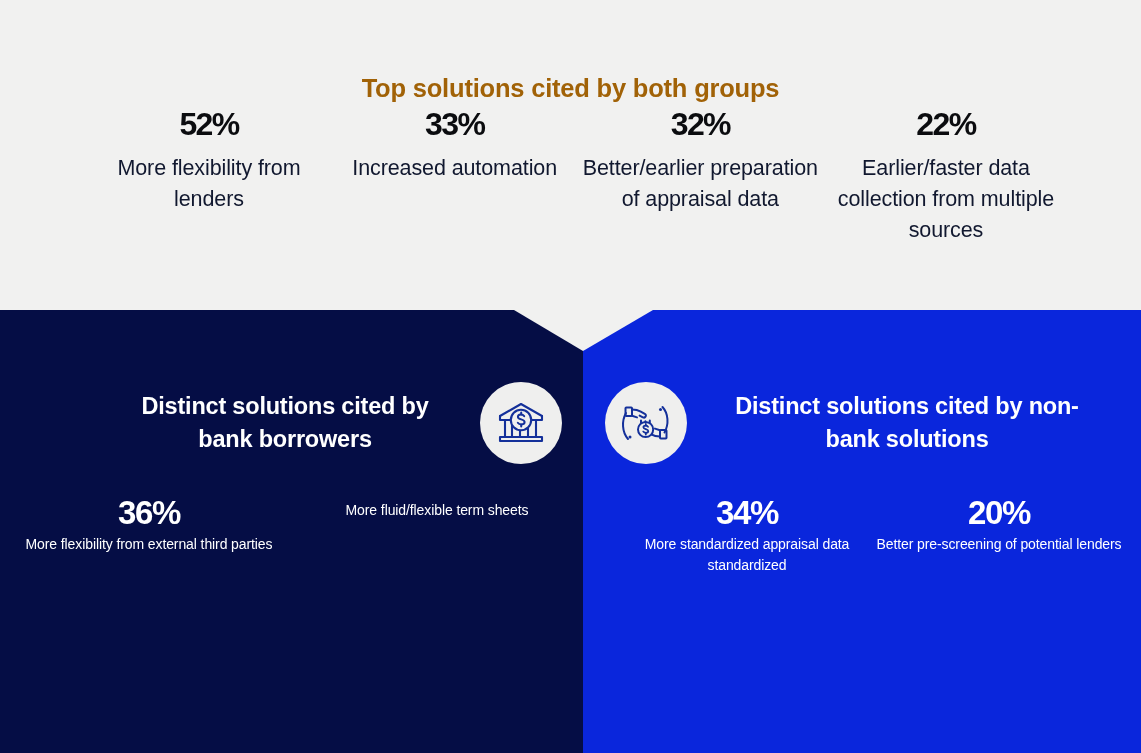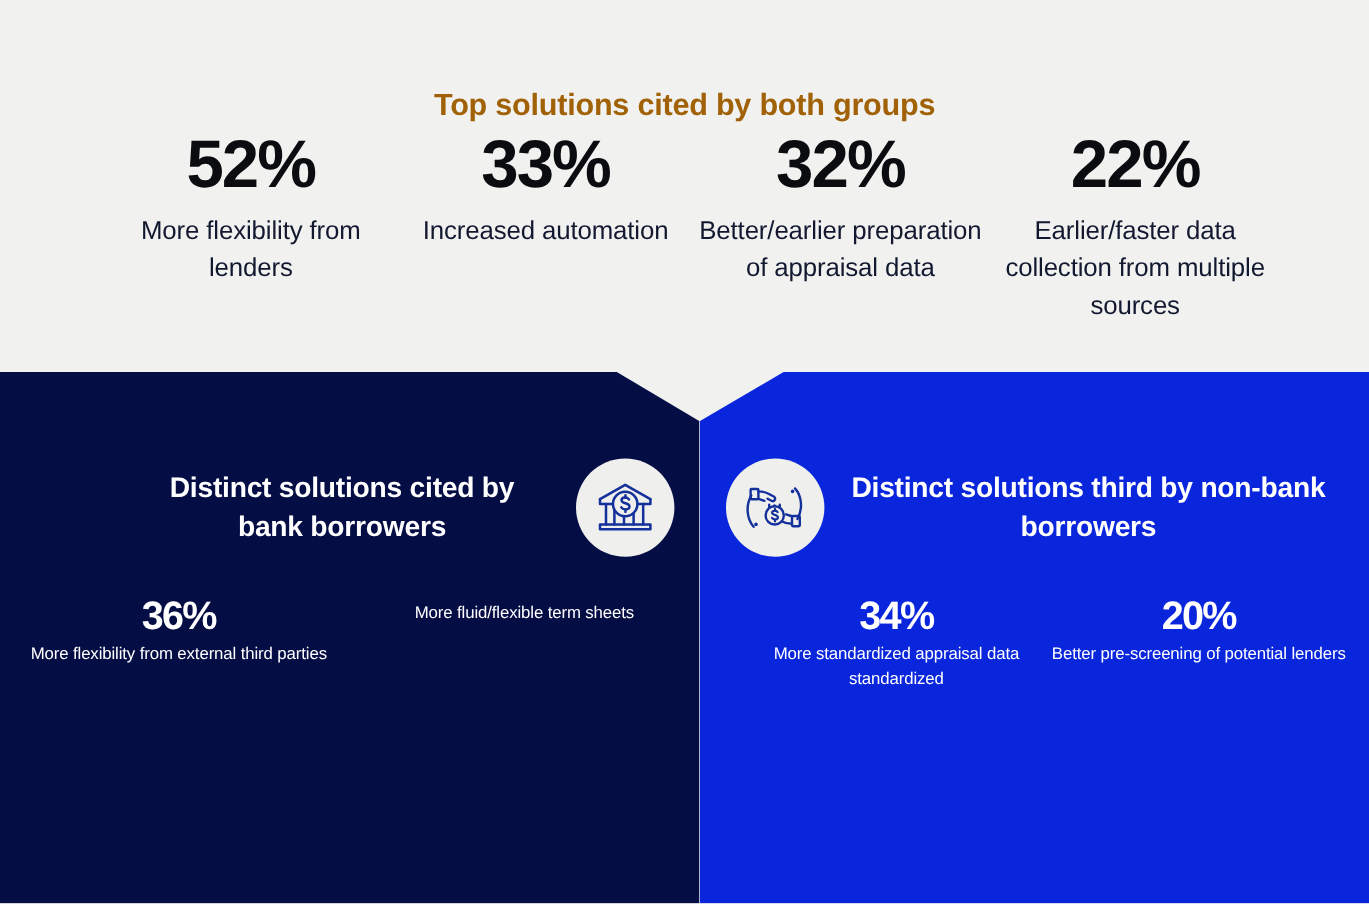--- a/index.html
+++ b/index.html
@@ -46,21 +46,21 @@
     width: 975px;
     display: flex;
     align-items: flex-start;
     justify-content: space-between;
   }
   .top-stat {
     width: 238px;
     text-align: center;
   }
   .top-stat .pct {
-    font-size: 56px;
+    font-size: 32px;
     font-weight: 700;
     color: #0b0c0f;
     line-height: 1.02;
     letter-spacing: -1.6px;
   }
   .top-stat .label {
     margin-top: 12px;
     font-size: 21.5px;
     font-weight: 400;
     line-height: 1.46;
@@ -254,21 +254,21 @@
               <path d="M43 42.5 C39.5 42.5 36.5 41.7 34.2 40.4 L30.2 38.2 C29.1 37.6 28.8 36.4 29.4 35.4 C29.9 34.5 31.1 34.2 32.1 34.7 L35.4 36.4"></path>
               <path d="M43 36.2 L38 34.6"></path>
             </g>
             <circle cx="28.6" cy="35.5" r="7.6" fill="#efefee" stroke="#14309a" stroke-width="2"></circle>
             <g fill="none" stroke="#14309a" stroke-width="1.8" stroke-linecap="round">
               <path d="M31 32.7 C30.3 31.8 29.3 31.5 28.4 31.6 C27.2 31.7 26.4 32.3 26.4 33.3 C26.4 34.4 27.5 34.7 28.8 35.1 C30.2 35.5 31.3 35.9 31.3 37.1 C31.3 38.1 30.4 38.8 29.2 38.9 C28.1 38.9 27 38.6 26.3 37.6"></path>
               <path d="M28.8 30 L28.8 31.6 M28.8 38.9 L28.8 40.6"></path>
             </g>
           </svg>
         </div>
-        <div class="panel-head-title">Distinct solutions third by non-bank borrowers</div>
+        <div class="panel-head-title">Distinct solutions cited by non-bank solutions</div>
       </div>
 
       <div class="panel-stats">
         <div class="panel-stat">
           <div class="pct">34%</div>
           <div class="label">More standardized appraisal data standardized</div>
         </div>
         <div class="panel-stat">
           <div class="pct">20%</div>
           <div class="label">Better pre-screening of potential lenders</div>

